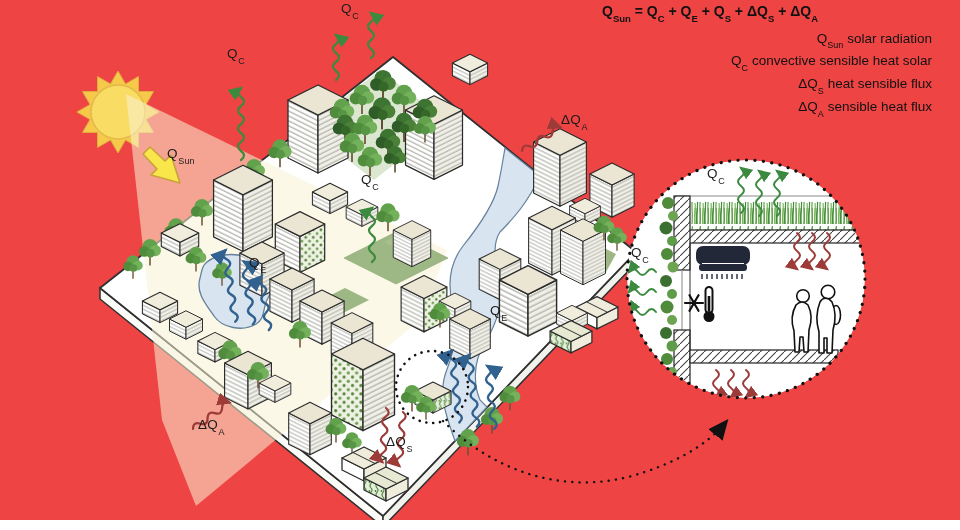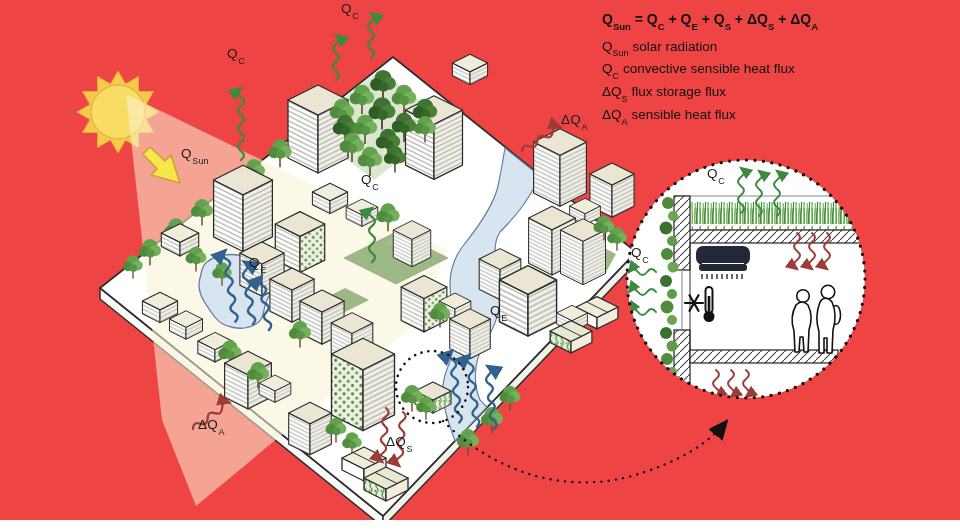--- a/index.html
+++ b/index.html
@@ -3,25 +3,25 @@
 <meta charset="utf-8">
 <style>
   html,body{margin:0;padding:0;background:#fff;}
   .stage{position:relative;width:960px;height:520px;background:#ef4444;overflow:hidden;
          font-family:"Liberation Sans",sans-serif;color:#111;}
   .stage svg{position:absolute;left:0;top:0;}
   
   .flux{position:absolute;font-size:13.5px;color:#1c1c1c;white-space:nowrap;letter-spacing:.2px;}
   .flux sub{font-size:9px;position:relative;top:2px;margin-left:.5px;}
   
-  .legend{position:absolute;left:602px;top:3px;width:330px;margin-top:8px;}
+  .legend{position:absolute;left:602px;top:3px;width:330px;}
   .legend .eq{font-size:14px;font-weight:bold;margin:0 0 8px 0;color:#111;}
   .legend .eq sub{font-size:9.5px;position:relative;top:2px;}
   .legend ul{list-style:none;margin:0;padding:0;}
-  .legend li{font-size:13.5px;line-height:18px;color:#111;}
+  .legend li{font-size:13.5px;line-height:18px;color:#111;text-align:right;}
   .legend li sub{font-size:9px;position:relative;top:2px;margin-right:1px;}
   .legend .sym{margin-right:3px;}
 </style>
 </head>
 <body>
 
 <div class="stage">
 
 <svg viewBox="0 0 960 530" width="960" height="530">
   <defs>
@@ -359,33 +359,33 @@
           <path d="M746,370 c4,3 4,6 0,9 c-4,3 -4,6 0,9 c4,3 4,6 0,9" marker-end="url(#mR)"></path>
         </g>
       </g>
     </g>
     <circle cx="746" cy="279" r="119" fill="none" stroke="#111" stroke-width="3.2" stroke-dasharray="0.1 8.4" stroke-linecap="round"></circle>
   </g>
 </svg>
 
 <div class="flux" style="left:341px;top:1px;"><span>Q</span><sub>C</sub></div>
 <div class="flux" style="left:227px;top:46px;"><span>Q</span><sub>C</sub></div>
-<div class="flux" style="left:181px;top:146px;"><span>Q</span><sub>Sun</sub></div>
+<div class="flux" style="left:167px;top:146px;"><span>Q</span><sub>Sun</sub></div>
 <div class="flux" style="left:361px;top:172px;"><span>Q</span><sub>C</sub></div>
 <div class="flux" style="left:561px;top:112px;"><span>ΔQ</span><sub>A</sub></div>
 <div class="flux" style="left:249px;top:255px;"><span>Q</span><sub>E</sub></div>
 <div class="flux" style="left:490px;top:303px;"><span>Q</span><sub>E</sub></div>
 <div class="flux" style="left:386px;top:434px;"><span>ΔQ</span><sub>S</sub></div>
 <div class="flux" style="left:198px;top:417px;"><span>ΔQ</span><sub>A</sub></div>
 <div class="flux" style="left:707px;top:166px;"><span>Q</span><sub>C</sub></div>
 <div class="flux" style="left:631px;top:245px;"><span>Q</span><sub>C</sub></div>
 
 <div class="legend">
   <div class="eq"><span>Q</span><sub>Sun</sub><span> = Q</span><sub>C</sub><span> + Q</span><sub>E</sub><span> + Q</span><sub>S</sub><span> + ΔQ</span><sub>S</sub><span> + ΔQ</span><sub>A</sub></div>
   <ul>
     <li><span class="sym"><span>Q</span><sub>Sun</sub></span><span>solar radiation</span></li>
-    <li><span class="sym"><span>Q</span><sub>C</sub></span><span>convective sensible heat flux</span></li>
-    <li><span class="sym"><span>ΔQ</span><sub>S</sub></span><span>flux storage flux</span></li>
+    <li><span class="sym"><span>Q</span><sub>C</sub></span><span>convective sensible heat solar</span></li>
+    <li><span class="sym"><span>ΔQ</span><sub>S</sub></span><span>heat sensible flux</span></li>
     <li><span class="sym"><span>ΔQ</span><sub>A</sub></span><span>sensible heat flux</span></li>
   </ul>
 </div>
 
 </div>
 
 </body></html>

